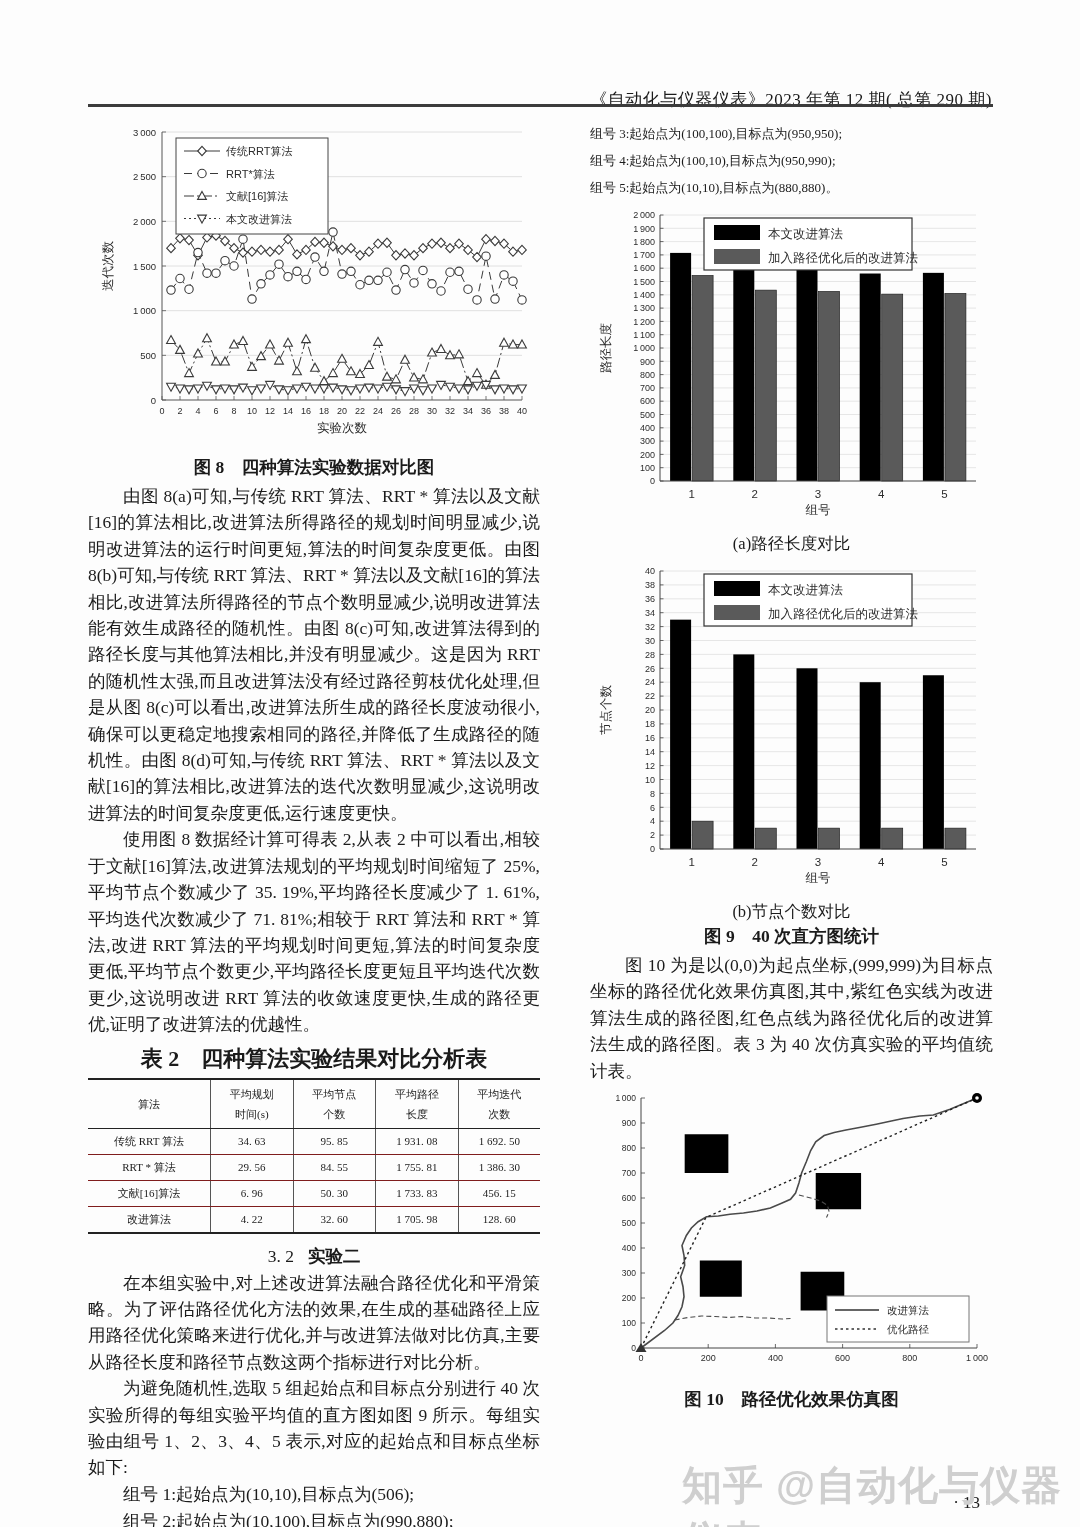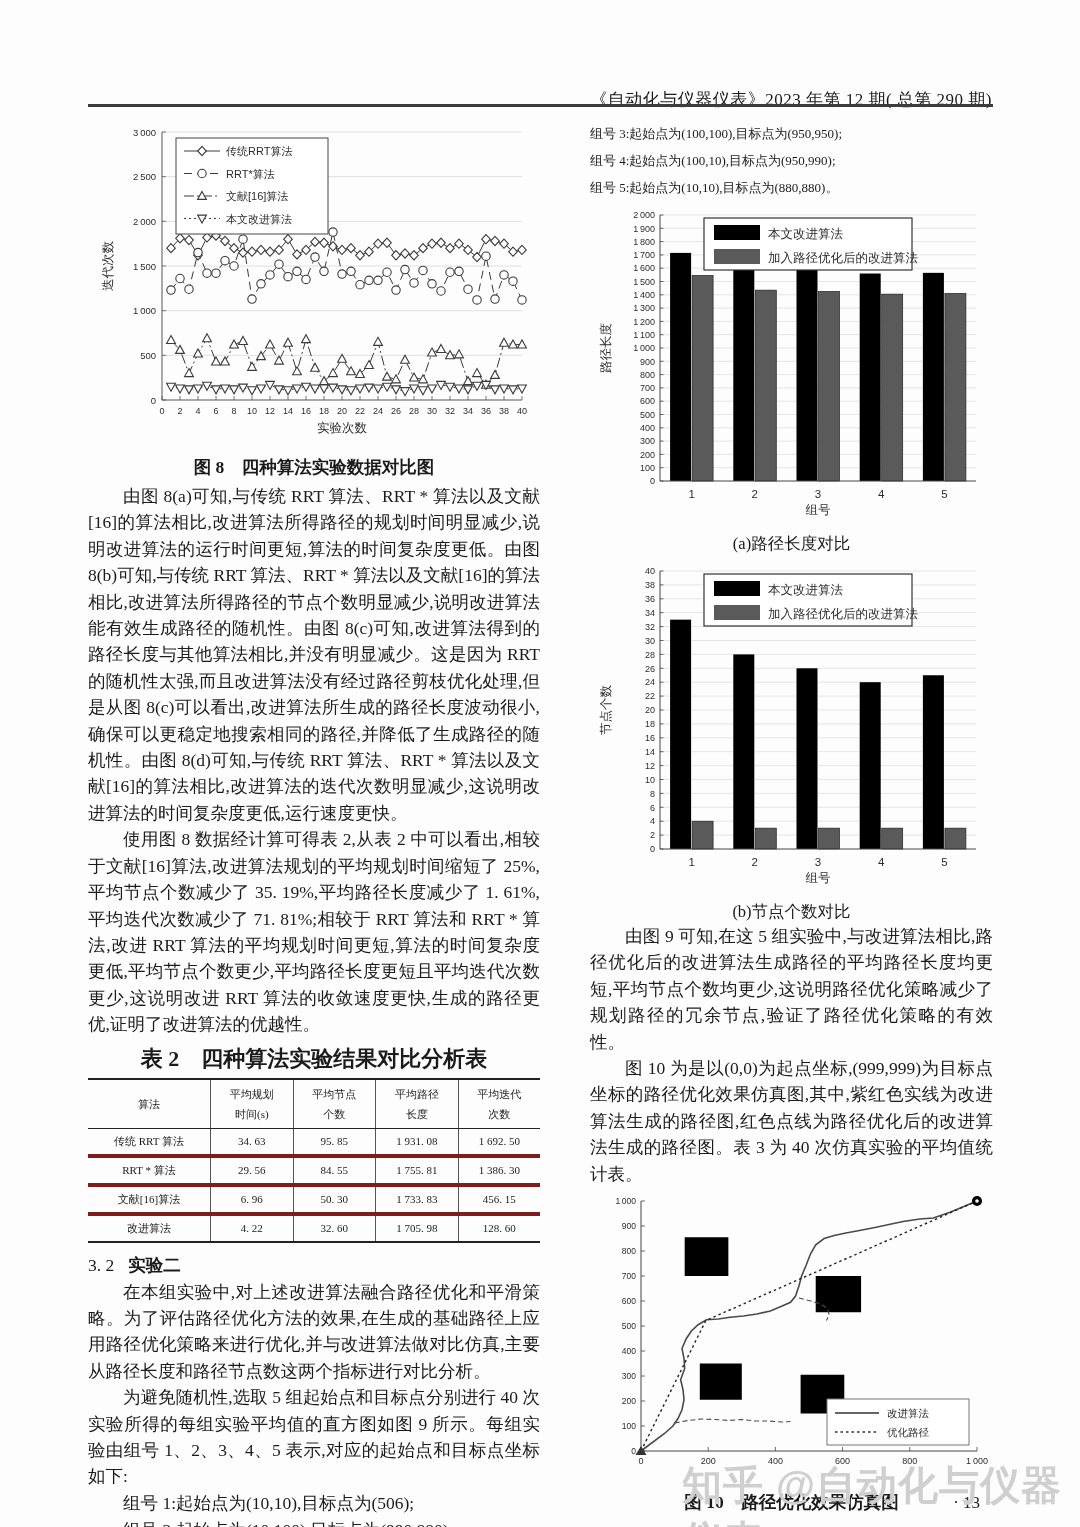--- a/index.html
+++ b/index.html
@@ -19,23 +19,23 @@
   .cap-sub{text-align:center;font-size:16.5px;margin:2px 0 0 0;}
   .cap-main{text-align:center;font-size:17.5px;font-weight:bold;margin:1px 0 4px 0;}
   .chart-wrap{text-align:center;margin:0;}
   .tbl-title{text-align:center;font-size:22px;font-weight:bold;margin:6px 0 4px 0;}
   table.t2{width:452px;border-collapse:collapse;font-size:11px;
     border-top:2.5px solid #222;border-bottom:2.5px solid #222;font-family:Liberation Serif, serif;}
   table.t2 th{white-space:pre-line;font-weight:normal;border-bottom:1.5px solid #222;
     padding:4px 2px;line-height:20px;}
   table.t2 th,table.t2 td{text-align:center;}
   table.t2 th+th,table.t2 td+td{border-left:1px solid #555;}
-  table.t2 td{padding:3px 2px;border-bottom:4px solid #7f1d1d;line-height:19px;}
+  table.t2 td{padding:3px 2px;border-bottom:1px solid #7f1d1d;line-height:19px;}
   table.t2 tr:last-child td{border-bottom:none;}
-  .sec-head{font-size:17.5px;margin:10px 0 2px 0;}
+  .sec-head{font-size:17.5px;margin:10px 0 2px 0;text-align:center;}
   .sec-head b{margin-left:14px;}
   #page-number{top:1493px;right:90px;font-size:17px;}
   #watermark{top:1458px;left:682px;font-size:40px;color:#cfcfcf;font-weight:bold;
     letter-spacing:1px;font-family:"Liberation Sans",sans-serif;}
   svg text{font-family:"Liberation Sans","DejaVu Sans",sans-serif;fill:#2c2c2c;}
   .mt4{margin-top:4px;} .mt6{margin-top:6px;}
 </style>
 </head>
 <body>
 
@@ -520,21 +520,21 @@
         <text x="222" y="321" font-size="12.5" text-anchor="middle">组号</text>
         <text x="14" y="149" font-size="12.5" text-anchor="middle" transform="rotate(-90 14 149)">节点个数</text>
         <rect x="108" y="13" width="208" height="52" fill="#fff" stroke="#333" stroke-width="1.2"></rect>
         <rect x="118" y="20" width="46" height="15" fill="#000000"></rect>
         <text x="172" y="32.5" font-size="12.5">本文改进算法</text>
         <rect x="118" y="44" width="46" height="15" fill="#5a5a5a"></rect>
         <text x="172" y="56.5" font-size="12.5">加入路径优化后的改进算法</text>
       </svg>
   </div>
   <p class="cap-sub">(b)节点个数对比</p>
-  <p class="para">由图 9 可知,在这 5 组实验中,与改进算法相比,路径优化后的改进算法生成路径的平均路径长度均更短,平均节点个数均更少,这说明路径优化策略减少了规划路径的冗余节点,验证了路径优化策略的有效性。</p>
+  <p class="cap-main">图 9　40 次直方图统计</p>
   <p class="para">图 10 为是以(0,0)为起点坐标,(999,999)为目标点坐标的路径优化效果仿真图,其中,紫红色实线为改进算法生成的路径图,红色点线为路径优化后的改进算法生成的路径图。表 3 为 40 次仿真实验的平均值统计表。</p>
   <div class="chart-wrap mt4">
     <svg width="402" height="294">
         <rect x="93.68" y="46.25" width="43.68000000000001" height="38.75" fill="#000"></rect>
         <rect x="224.72" y="85" width="45.36" height="36.25" fill="#000"></rect>
         <rect x="108.8" y="172.5" width="42" height="36.25" fill="#000"></rect>
         <rect x="209.6" y="183.75" width="43.68000000000001" height="38.75" fill="#000"></rect>
         <path d="M50 10V260H386" fill="none" stroke="#444" stroke-width="1"></path>
         <line x1="50" y1="260" x2="50" y2="256" stroke="#444" stroke-width="0.8"></line>
         <text x="50" y="273" font-size="9" text-anchor="middle">0</text>

